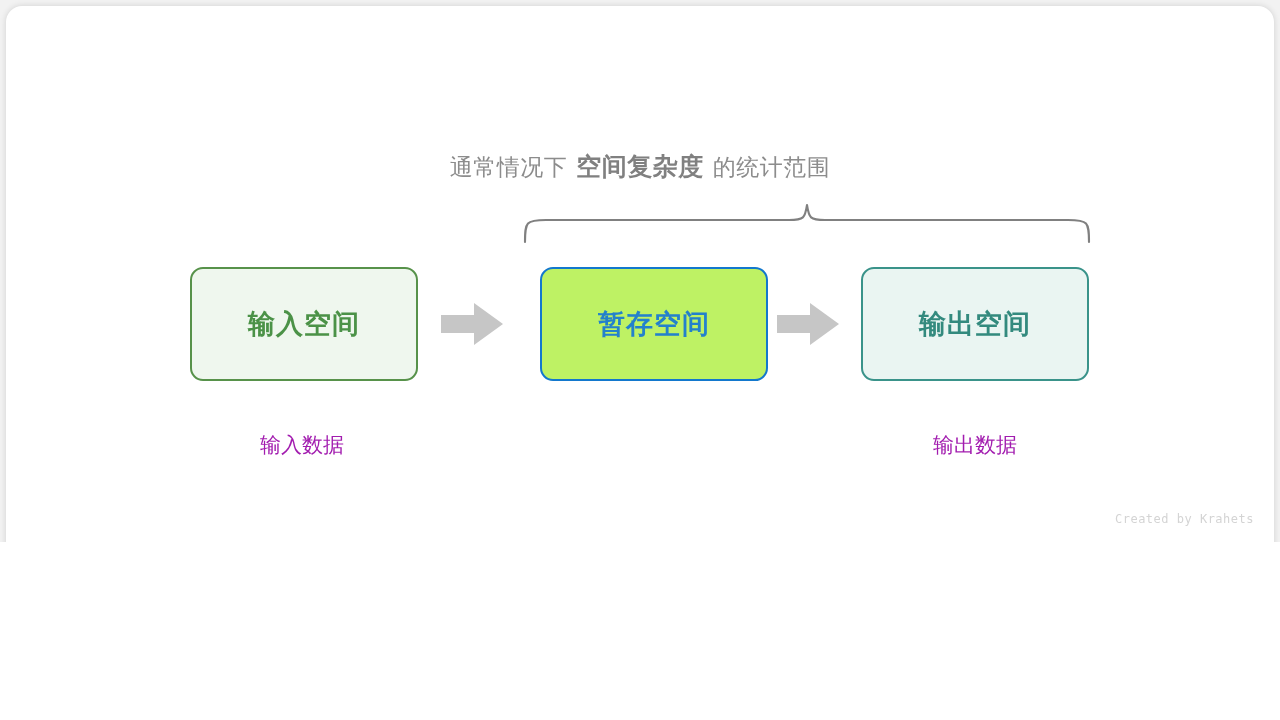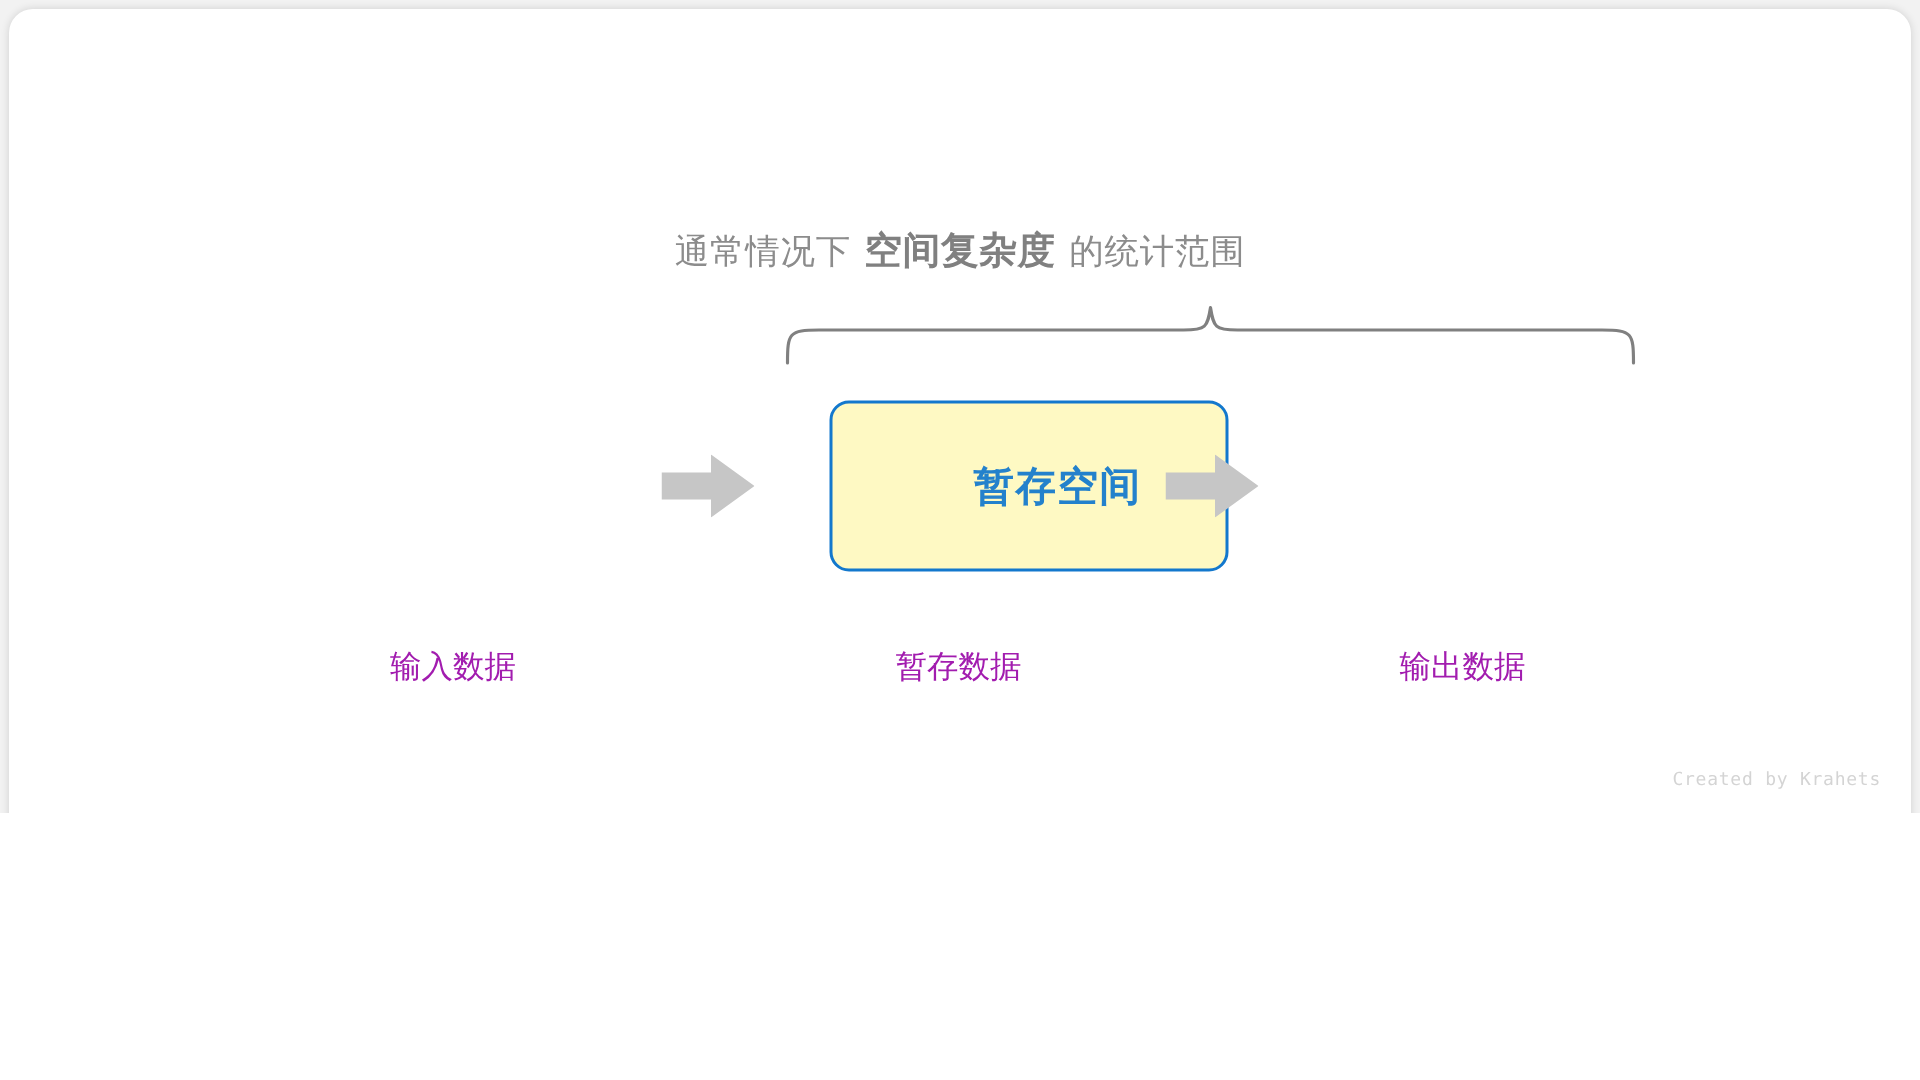--- a/index.html
+++ b/index.html
@@ -84,21 +84,21 @@
   }
   .box .box-label {
     font-size: 27px;
     font-weight: 700;
     letter-spacing: 1px;
   }
 
   .box-input  { left: 190px; background: #eff7ee; border-color: #57924a; }
   .box-input  .box-label { color: #4b9247; }
 
-  .box-temp   { left: 553px; background: #fef9c3; border-color: #1378cd; padding-left: 38px; }
+  .box-temp   { left: 540px; background: #bef264; border-color: #1378cd; }
   .box-temp   .box-label { color: #2381cc; }
 
   .box-output { left: 861px; background: #eaf5f2; border-color: #3a938a; }
   .box-output .box-label { color: #338a7e; }
 
   
   .arrow {
     position: absolute;
     top: 303px;
     width: 62px;
@@ -154,40 +154,45 @@
   <div class="caption">
     <span class="plain">通常情况下</span><span class="strong">空间复杂度</span><span class="plain">的统计范围</span>
   </div>
 
   <svg class="brace" viewBox="0 0 586 56" xmlns="http://www.w3.org/2000/svg">
     <path d="M 11,46 C 11,26 12,24 32,24 L 275,24 C 290,24 291,22 293,9
              C 295,22 296,24 311,24 L 554,24 C 574,24 575,26 575,46" fill="none" stroke="#808080" stroke-width="2.1" stroke-linecap="round" stroke-linejoin="round"></path>
   </svg>
 
   <div class="boxes">
+    <div class="box box-input">
+      <span class="box-label">输入空间</span>
+    </div>
     <div class="box box-temp">
       <span class="box-label">暂存空间</span>
+    </div>
+    <div class="box box-output">
+      <span class="box-label">输出空间</span>
     </div>
   </div>
 
   <svg class="arrow arrow-1" viewBox="0 0 62 42" xmlns="http://www.w3.org/2000/svg">
     <path d="M 0,12 L 33,12 L 33,0 L 62,21 L 33,42 L 33,30 L 0,30 Z" fill="#c6c6c6"></path>
   </svg>
   <svg class="arrow arrow-2" viewBox="0 0 62 42" xmlns="http://www.w3.org/2000/svg">
     <path d="M 0,12 L 33,12 L 33,0 L 62,21 L 33,42 L 33,30 L 0,30 Z" fill="#c6c6c6"></path>
   </svg>
 
   <div class="sublabels">
 
     <div class="sublabel-col col-input">
       <div class="sublabel-line">输入数据</div>
     </div>
 
     <div class="sublabel-col col-temp">
-      <div class="sublabel-line">暂存数据</div>
     </div>
 
     <div class="sublabel-col col-output">
       <div class="sublabel-line">输出数据</div>
     </div>
 
   </div>
 
   <div class="watermark">Created by Krahets</div>
 

